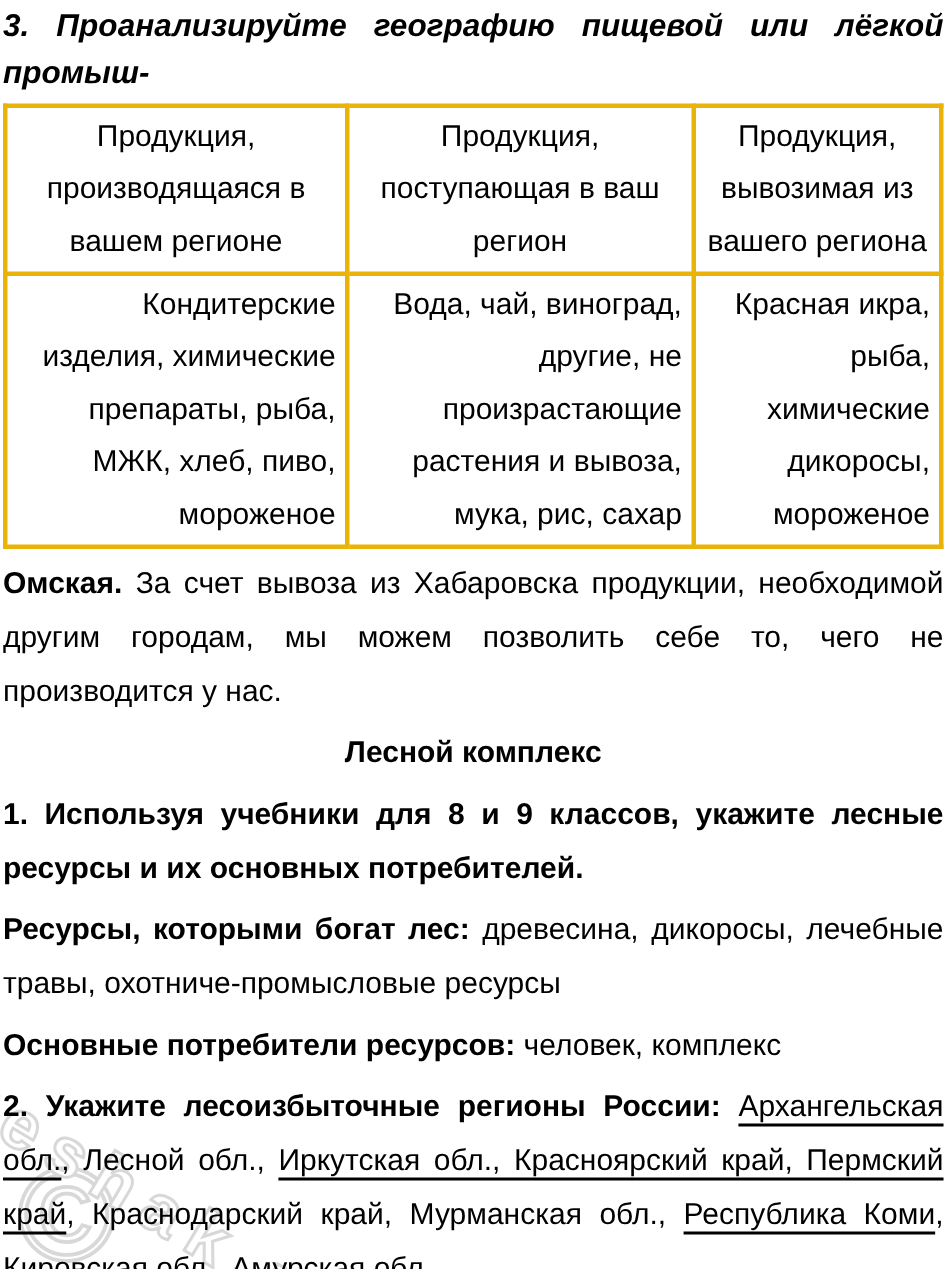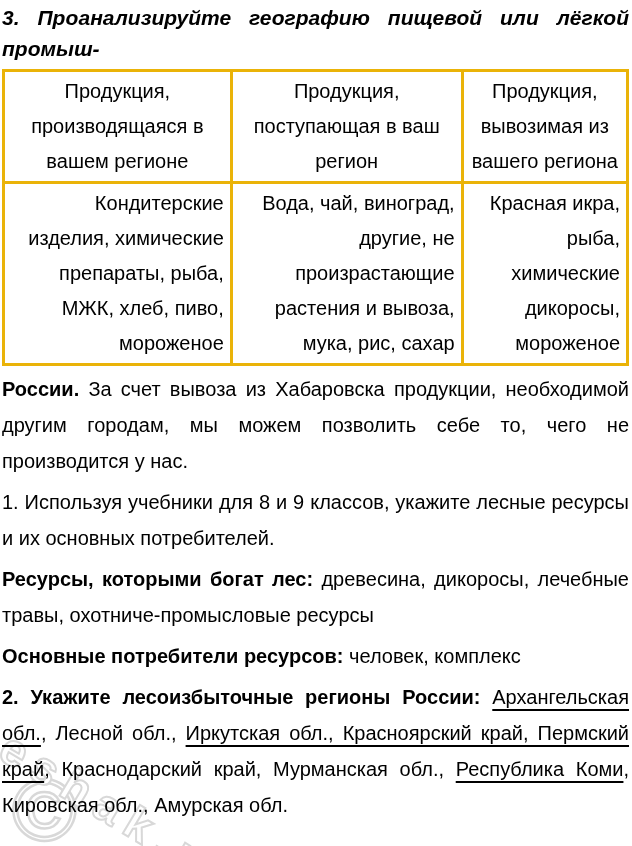--- a/index.html
+++ b/index.html
@@ -18,21 +18,21 @@
   .title .line { display: block; font-style: italic; }
   .stretch { text-align: justify; text-align-last: justify; }
 
   table { width: 100%; border-collapse: collapse; table-layout: fixed; margin: 0; }
   th, td { border: 3px solid #eab308; font-size: 20px; font-weight: 400; }
   th { text-align: center; vertical-align: middle; padding: 2px 6px; line-height: 35px; }
   td { text-align: right; vertical-align: top; padding: 2px 6px 2px 8px; line-height: 35px; }
 
   p { margin: 5px 0; line-height: 36px; }
   .just { text-align: justify; }
-  .bold { font-weight: 400; }
+  .bold { font-weight: 700; }
   .center-head { text-align: center; font-weight: 700; }
   b { font-weight: 700; }
   .u {
     text-decoration: underline;
     text-decoration-thickness: 2px;
     text-underline-offset: 5px;
     text-decoration-skip-ink: none;
   }
 
   .watermark { position: absolute; inset: 0; z-index: 0; pointer-events: none; }
@@ -77,23 +77,24 @@
     </thead>
     <tbody>
       <tr>
         <td>Кондитерские изделия, химические препараты, рыба, МЖК, хлеб, пиво, мороженое</td>
         <td>Вода, чай, виноград, другие, не произрастающие растения и вывоза, мука, рис, сахар</td>
         <td>Красная икра, рыба, химические дикоросы, мороженое</td>
       </tr>
     </tbody>
   </table>
 
-  <p class="just"><b>России.</b>
+  <p class="just"><b>Омская.</b>
     <span>За счет вывоза из Хабаровска продукции, необходимой другим городам, мы можем позволить себе то, чего не производится у нас.</span></p>
 
+  <p class="center-head">Лесной комплекс</p>
 
   <p class="just bold">1. Используя учебники для 8 и 9 классов, укажите лесные ресурсы и их основных потребителей.</p>
 
   <p class="just"><b>Ресурсы, которыми богат лес:</b>
     <span>древесина, дикоросы, лечебные травы, охотниче-промысловые ресурсы</span></p>
 
   <p class="just"><b>Основные потребители ресурсов:</b>
     <span>человек, комплекс</span></p>
 
   <p class="just"><b>2. Укажите лесоизбыточные регионы России:</b>

